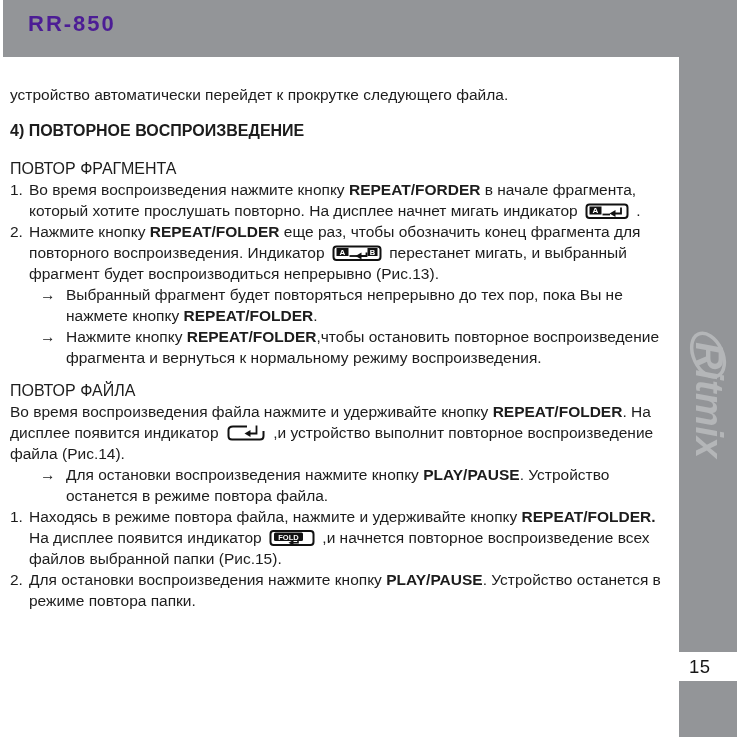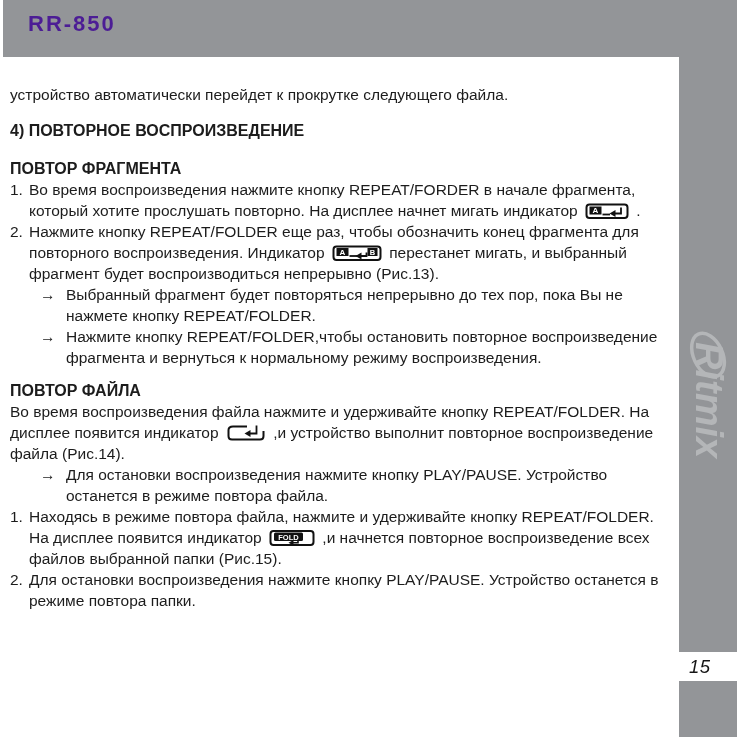--- a/index.html
+++ b/index.html
@@ -21,36 +21,36 @@
   
   .sidebar {
     position:absolute; top:57px; right:0; bottom:0; width:58px;
     background:#939598;
   }
   .logo-wrap { position:absolute; top:233px; left:0; width:58px; height:220px; }
   .page-band {
     position:absolute; top:595px; left:0; right:0; height:29px;
     background:#ffffff; display:flex; align-items:center;
   }
-  .page-num { font-size:18.5px; color:#161616; padding-left:10px; letter-spacing:0.5px;font-style:italic; }
+  .page-num { font-size:18.5px; color:#161616; padding-left:10px; letter-spacing:0.5px; }
   
   .content {
     position:absolute; top:57px; left:0; width:679px;
     box-sizing:border-box; padding:27px 14px 0 10px;
     font-size:15.5px; line-height:21px;
   }
   .blk { margin:0; }
   .h1 { font-weight:bold; font-size:16px; margin:15px 0 17px; }
-  .h2 { font-weight:bold; font-size:16px; margin:12px 0 0; }
+  .h2 { font-weight:normal; font-size:16px; margin:12px 0 0; }
   .li { display:flex; }
   .li .marker { flex:0 0 19px; }
   .li .runs { flex:1 1 auto; }
   .li.arrow { padding-left:30px; }
   .li.arrow .marker { flex:0 0 26px; }
-  .b { font-weight:normal; }
+  .b { font-weight:bold; }
   .ind { display:inline-block; vertical-align:-4px; margin:0 3px; }
   .ind svg { display:block; }
 </style>
 </head>
 <body>
 
 <div class="page">
 
   <div class="header">
     <div class="header-title">RR-850</div>

